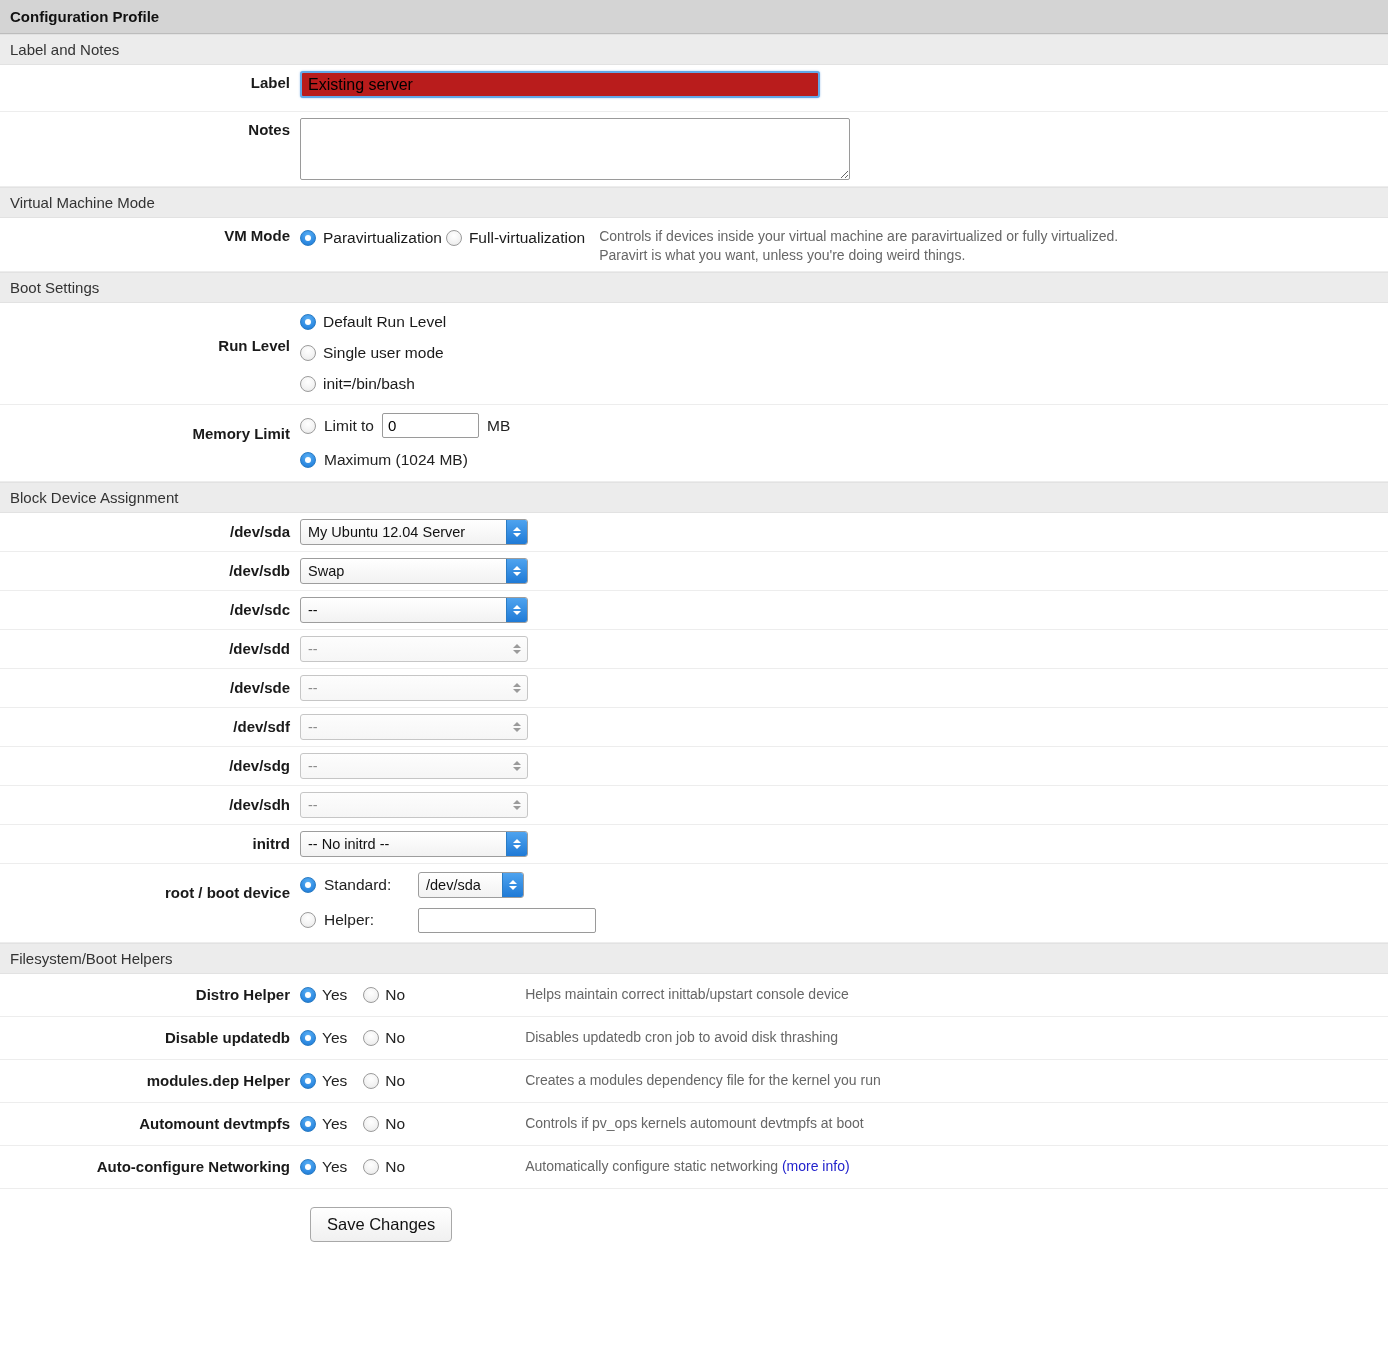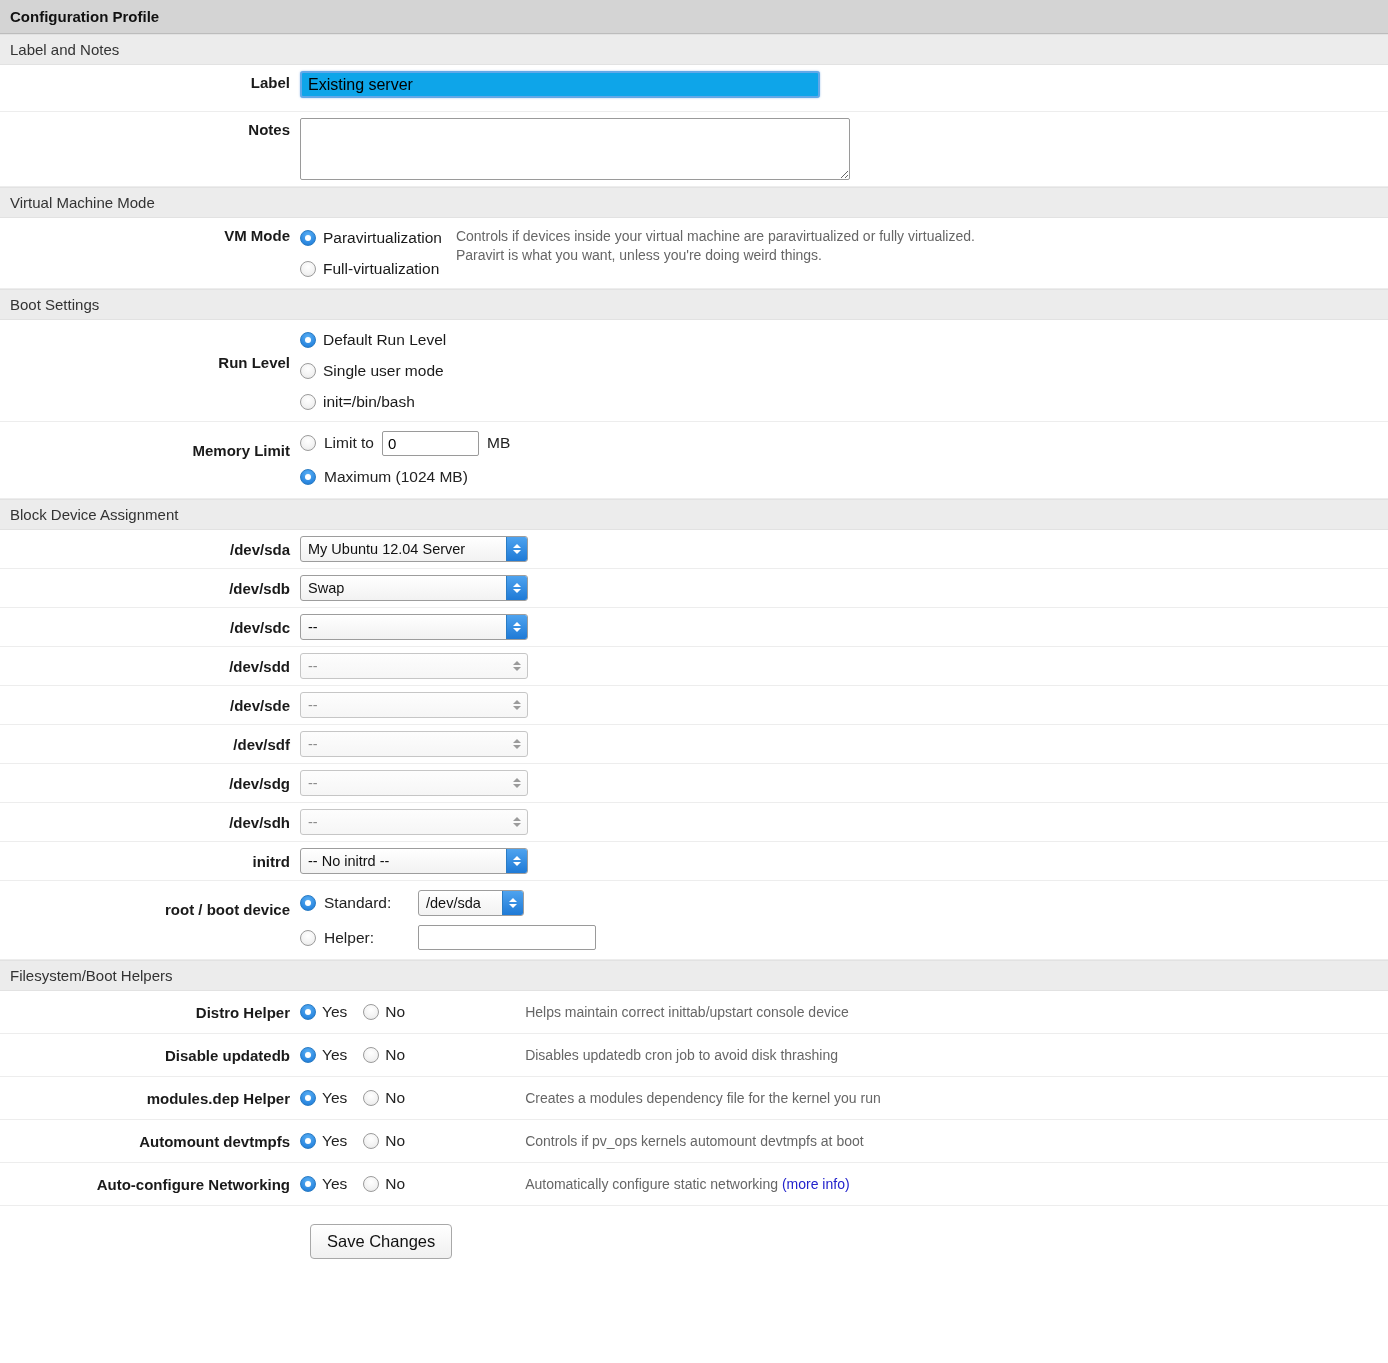--- a/index.html
+++ b/index.html
@@ -75,21 +75,21 @@
   input[type="text"].label-input {
     width: 520px;
     height: 27px;
     font-family: "Liberation Sans", sans-serif;
     font-size: 16px;
     padding: 2px 6px;
     border: 2px solid #62a8e8;
     border-radius: 3px;
     outline: none;
     box-sizing: border-box;
-    background: #0ea5e9;
+    background: #b91c1c;
     box-shadow: 0 0 2px rgba(80,150,225,0.6);
   }
   textarea.notes-input {
     width: 550px;
     height: 62px;
     border: 1px solid #9a9a9a;
     border-radius: 2px;
     font-family: "Liberation Sans", sans-serif;
     font-size: 14px;
     padding: 3px 5px;
@@ -250,21 +250,21 @@
   button.save-btn {
     font-family: "Liberation Sans", sans-serif;
     font-size: 16.5px;
     color: #111;
     padding: 7px 16px;
     background: linear-gradient(#ffffff, #f0f0f0);
     border: 1px solid #a8a8a8;
     border-radius: 4px;
     cursor: pointer;
   }
-  .vm-mode-stack { display: flex; flex-direction: column; }
+  .vm-mode-stack { display: flex; flex-direction: row; }
   .mem-line { display: flex; align-items: center; gap: 8px; height: 30px; font-size: 15.5px; }
   .root-line { display: flex; align-items: center; gap: 8px; height: 31px; font-size: 15.5px; }
   .root-label { min-width: 86px; }
 </style>
 </head>
 <body>
 
 <div class="page">
 
   <div class="title-bar">Configuration Profile</div>

